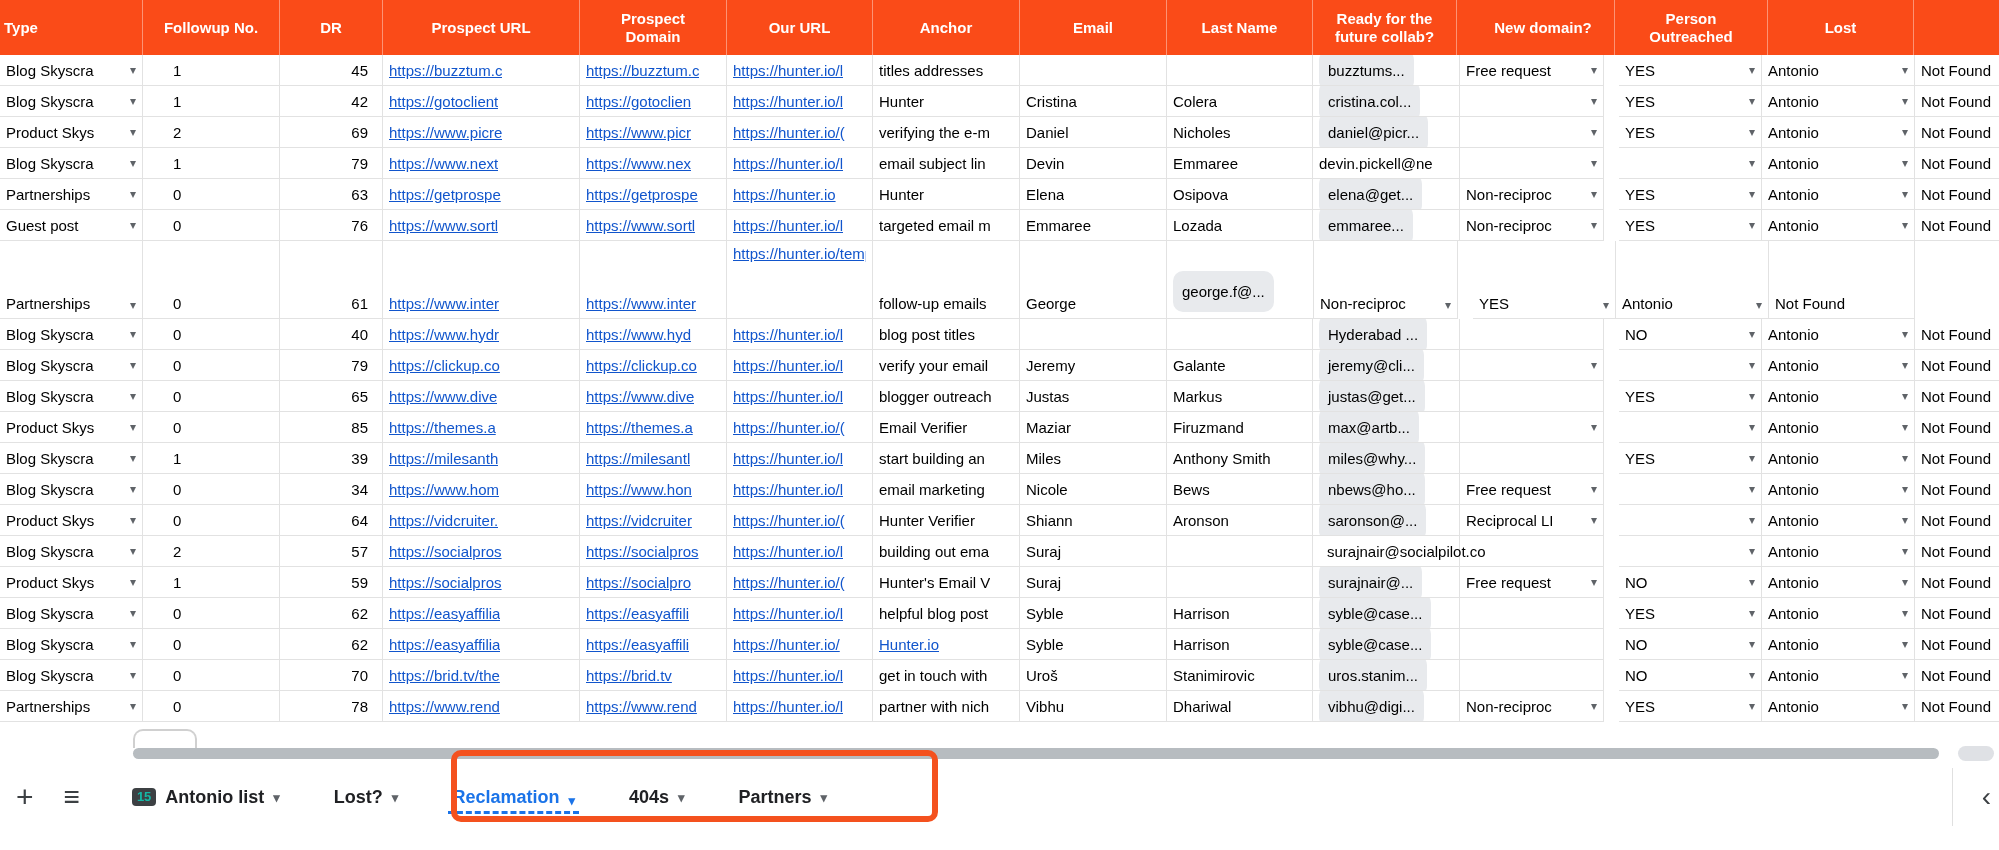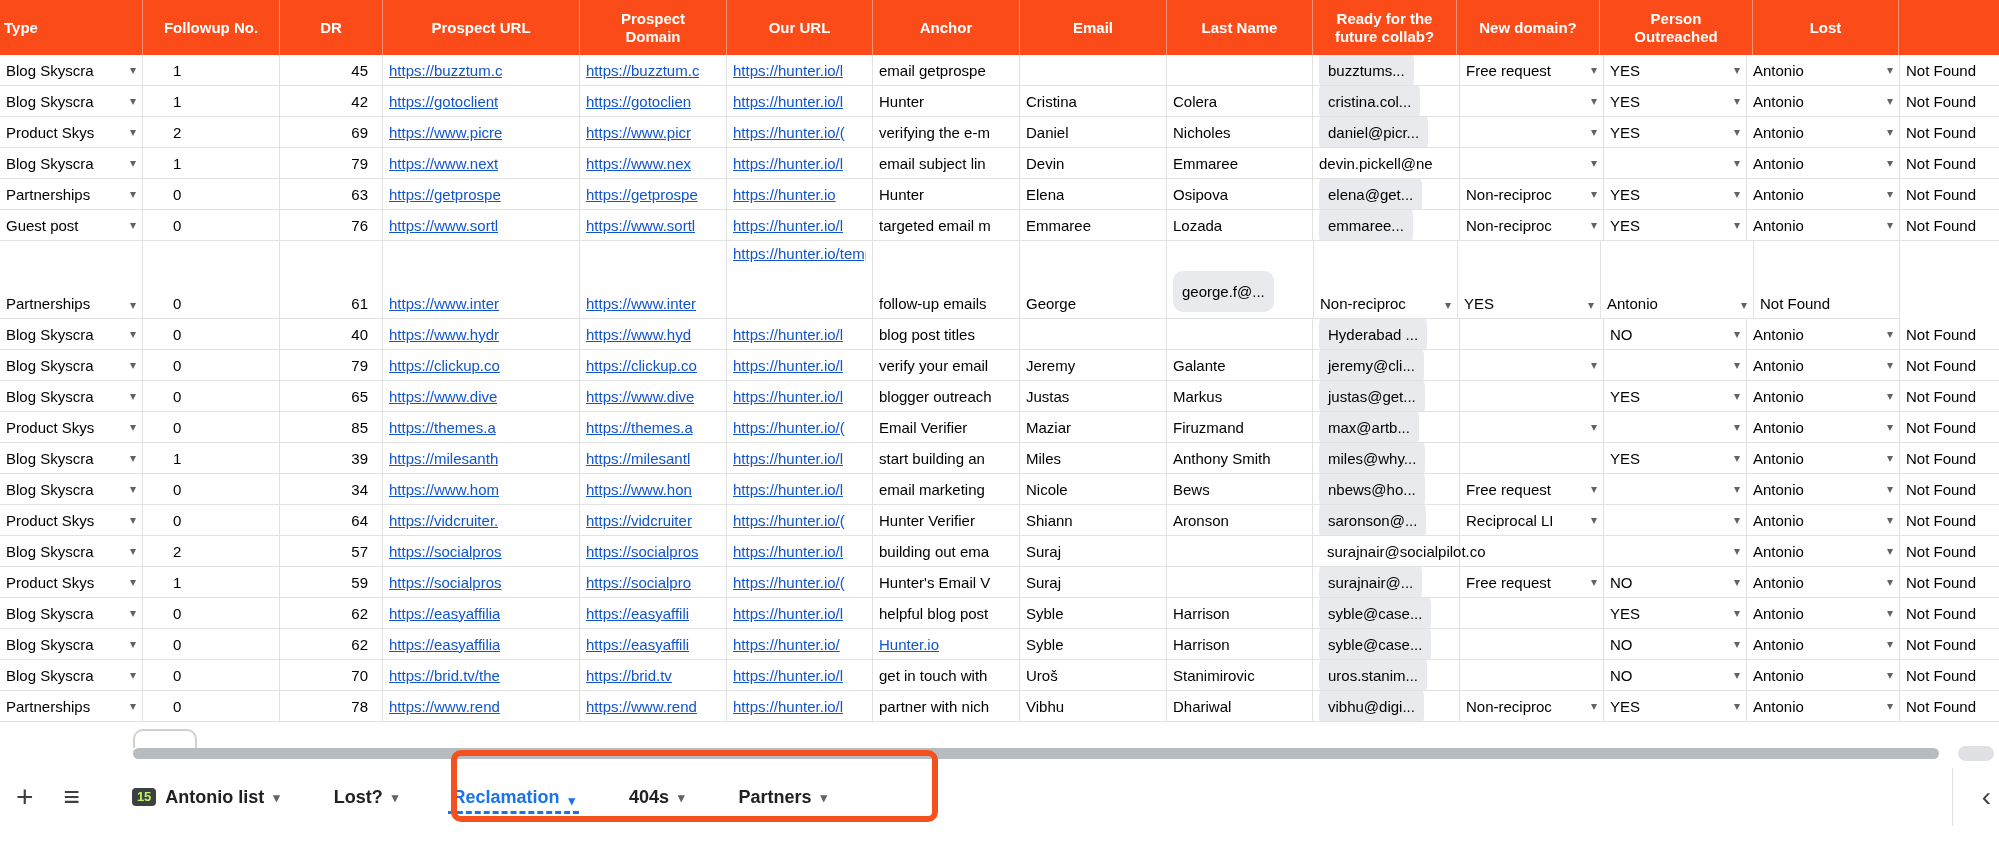--- a/index.html
+++ b/index.html
@@ -25,21 +25,21 @@
   .grid-row { display: flex; height: 31px; background: #fff; }
   .grid-row.tall { height: 78px; }
   .cell {
     flex: 0 0 auto; display: flex; align-items: center; padding: 0 6px;
     font-size: 15px; border-right: 1px solid #e2e2e2; border-bottom: 1px solid #e2e2e2;
     overflow: hidden; white-space: nowrap; background: transparent;
   }
   .cell .val { overflow: hidden; white-space: nowrap; }
   .c0 { width: 143px; } .c1 { width: 137px; } .c2 { width: 103px; } .c3 { width: 197px; }
   .c4 { width: 147px; } .c5 { width: 146px; } .c6 { width: 147px; } .c7 { width: 147px; }
-  .c8 { width: 146px; } .c9 { width: 147px; } .c10 { width: 144px; } .c11 { width: 143px; }
+  .c8 { width: 146px; } .c9 { width: 147px; } .c10 { width: 144px; } .c11 { width: 143px; margin-left: 15px; }
   .c12 { width: 153px; } .c13 { width: 146px; }
 
   .cell.c1 { padding-left: 30px; }
   .cell.num { justify-content: flex-end; padding-right: 14px; }
   .cell.dd { justify-content: space-between; gap: 4px; }
   .caret { color: #5f6368; font-size: 12px; flex: 0 0 auto; }
   .link { color: var(--link, #1155cc); text-decoration: underline; cursor: pointer; }
   .chip { background: var(--chip-bg, #e8eaed); border-radius: 10px; padding: 12px 9px; max-width: 100%; }
   .cell.overflow { overflow: visible; z-index: 2; }
   .cell.overflow .val { overflow: visible; margin-left: 8px; }
@@ -68,21 +68,21 @@
   }
   .bar-icon { color: #3c4043; cursor: pointer; user-select: none; }
   .plus { font-size: 30px; margin-left: 16px; line-height: 1; }
   .menu { font-size: 28px; margin-left: 30px; line-height: 1; }
   .tabs { display: flex; align-items: center; margin-left: 48px; }
   .tab {
     display: flex; align-items: center; gap: 9px; padding: 6px 4px; margin-right: 46px;
     position: relative; font-size: 18px; font-weight: bold; color: #202124; cursor: pointer;
   }
   .tab-badge {
-    background: #3c4043; color: #bef264; font-size: 13px; font-weight: bold;
+    background: #3c4043; color: #14b8a6; font-size: 13px; font-weight: bold;
     border-radius: 4px; padding: 1px 5px; line-height: 1.3;
   }
   .tab-caret { font-size: 13px; color: #5f6368; }
   .tab.active { color: var(--active-tab, #1a73e8); border-bottom: 3px dashed var(--active-tab, #1a73e8); padding-bottom: 3px; align-items: flex-end; }
   .tab.active .tab-caret { color: var(--active-tab, #1a73e8); }
   .tab.colorbar::after {
     content: ""; position: absolute; left: 2px; right: 6px; bottom: -7px; height: 4px;
     border-radius: 2px; background: var(--tab-bar-color, #34a853);
   }
   .tab-divider { position: absolute; left: 1952px; top: 0; bottom: 0; width: 1px; background: #e0e0e0; }
@@ -155,21 +155,21 @@
         <div class="cell c3">
           <span class="val link">https://buzztum.c</span>
         </div>
         <div class="cell c4">
           <span class="val link">https://buzztum.c</span>
         </div>
         <div class="cell c5">
           <span class="val link">https://hunter.io/l</span>
         </div>
         <div class="cell c6">
-          <span class="val">email getprospe</span>
+          <span class="val">titles addresses</span>
         </div>
         <div class="cell c7">
           <span class="val"></span>
         </div>
         <div class="cell c8">
           <span class="val"></span>
         </div>
         <div class="cell c9">
           <span class="val chip">buzztums...</span>
         </div>

